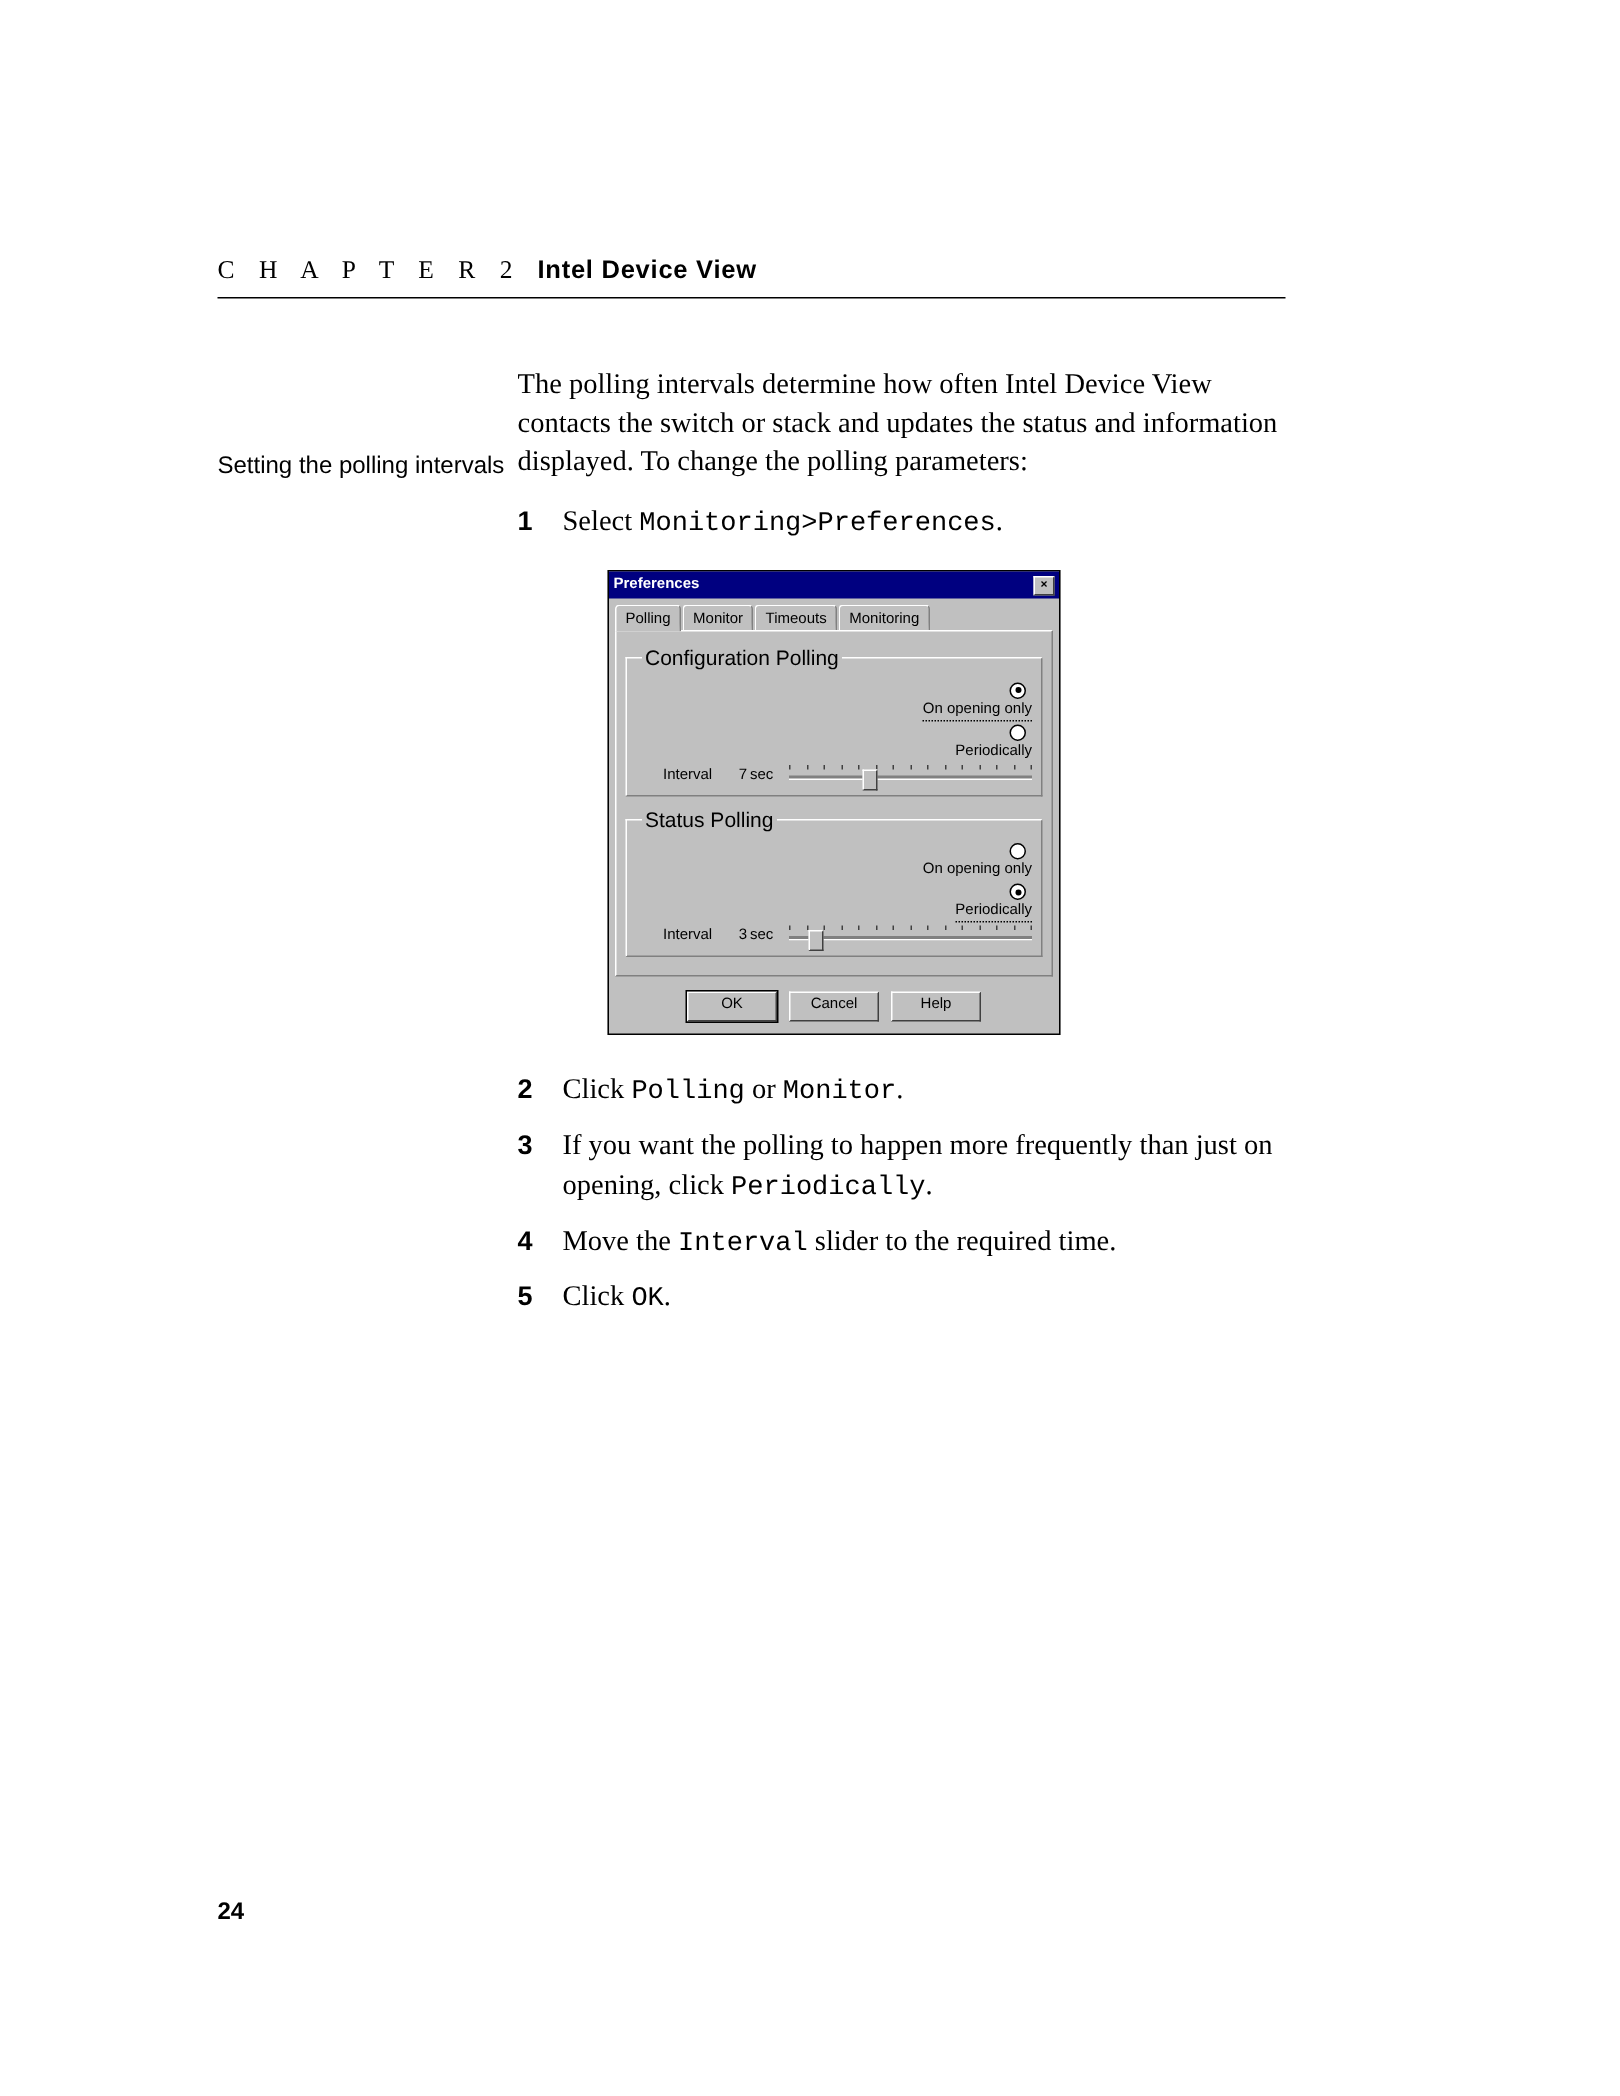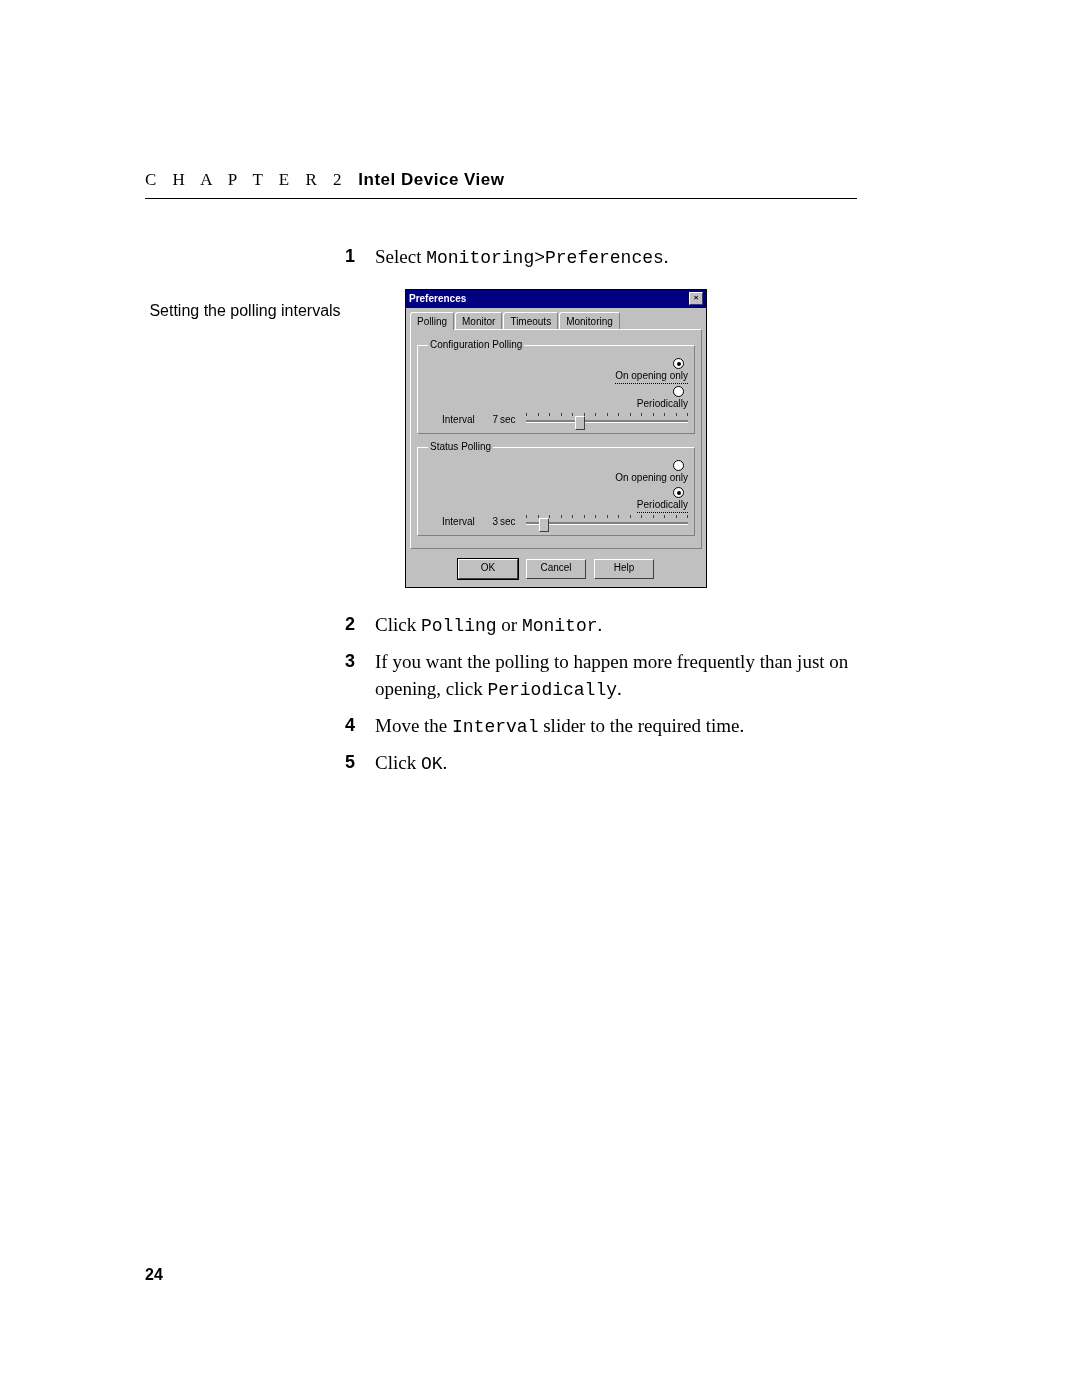--- a/index.html
+++ b/index.html
@@ -38,21 +38,20 @@
     display: flex;
     margin-top: 45px;
   }
   .sidebar {
     width: 200px;
     flex: 0 0 200px;
     font-family: Arial, Helvetica, sans-serif;
     font-size: 16px;
     line-height: 1.35;
     padding-top: 56px;
-    text-align: center;
   }
   .main {
     flex: 1;
   }
   h1.section-title {
     font-family: Arial, Helvetica, sans-serif;
     font-weight: bold;
     font-size: 30px;
     margin: 0 0 28px 0;
   }
@@ -100,21 +99,21 @@
     border: 1px solid #000;
     background: #c0c0c0;
   }
   .titlebar {
     background: #000080;
     color: #fff;
     font-weight: bold;
     padding: 2px 3px;
     display: flex;
     justify-content: space-between;
-    align-items: flex-start;
+    align-items: flex-end;
     font-size: 10px;
   }
   .titlebar .close {
     width: 12px;
     height: 11px;
     background: #c0c0c0;
     border: 1px solid #fff;
     border-right-color: #404040;
     border-bottom-color: #404040;
     color: #000;
@@ -154,21 +153,21 @@
     background: #c0c0c0;
   }
   fieldset.group {
     border: 1px solid #808080;
     border-top-color: #fff;
     border-left-color: #fff;
     margin: 0 0 6px 0;
     padding: 6px 6px 6px 10px;
   }
   fieldset.group legend {
-    font-size: 10px;
+    font-size: 14px;
     padding: 0 2px;
     margin-top: 36px;
   }
   .radio-row {
     display: flex;
     align-items: flex-end;
     margin-bottom: 2px;
     font-size: 10px;
     flex-direction: column;
   }
@@ -277,20 +276,21 @@
     <span class="chapter">C H A P T E R 2</span>
     <span class="title-bold">Intel Device View</span>
   </div>
   <hr class="rule">
 
   <div class="content">
     <div class="sidebar">Setting the polling intervals</div>
 
     <div class="main">
 
+      <p class="body-text">The polling intervals determine how often Intel Device View contacts the switch or stack and updates the status and information displayed. To change the polling parameters:</p>
 
       <ol class="steps">
         <li>
           <span>Select </span><span class="mono">Monitoring&gt;Preferences</span><span>.</span>
 
           
           <div class="dialog-wrap">
             <div class="dialog">
               <div class="titlebar">
                 <span>Preferences</span>

